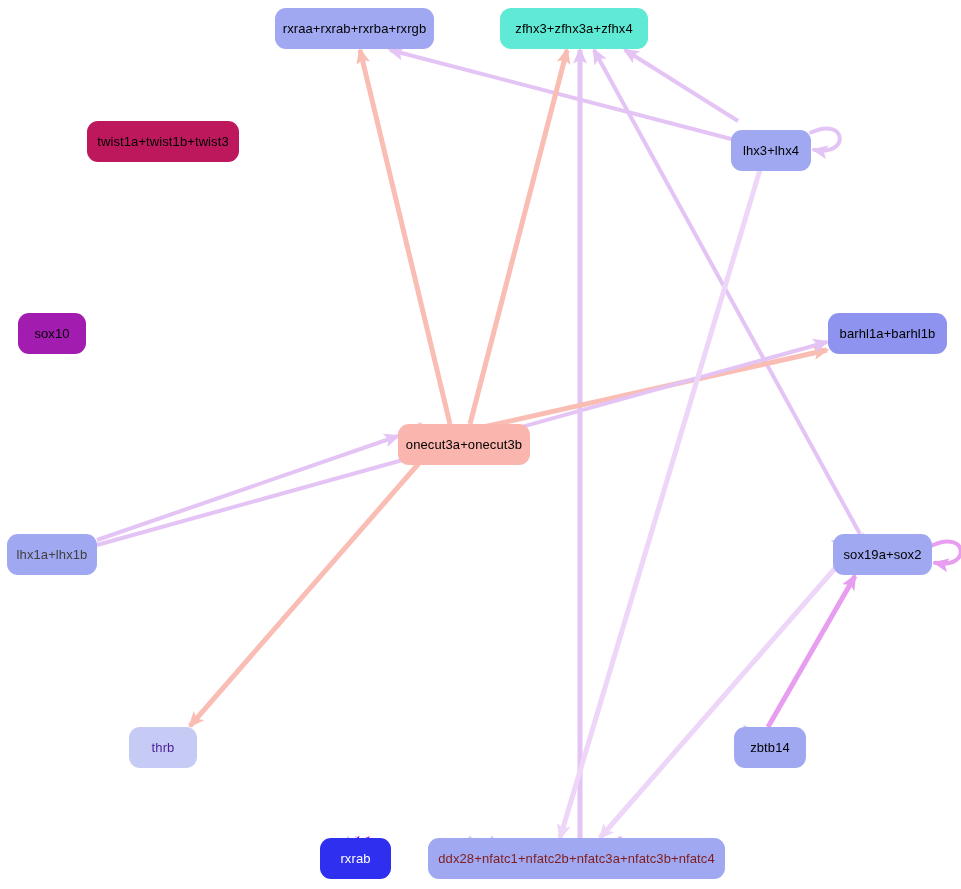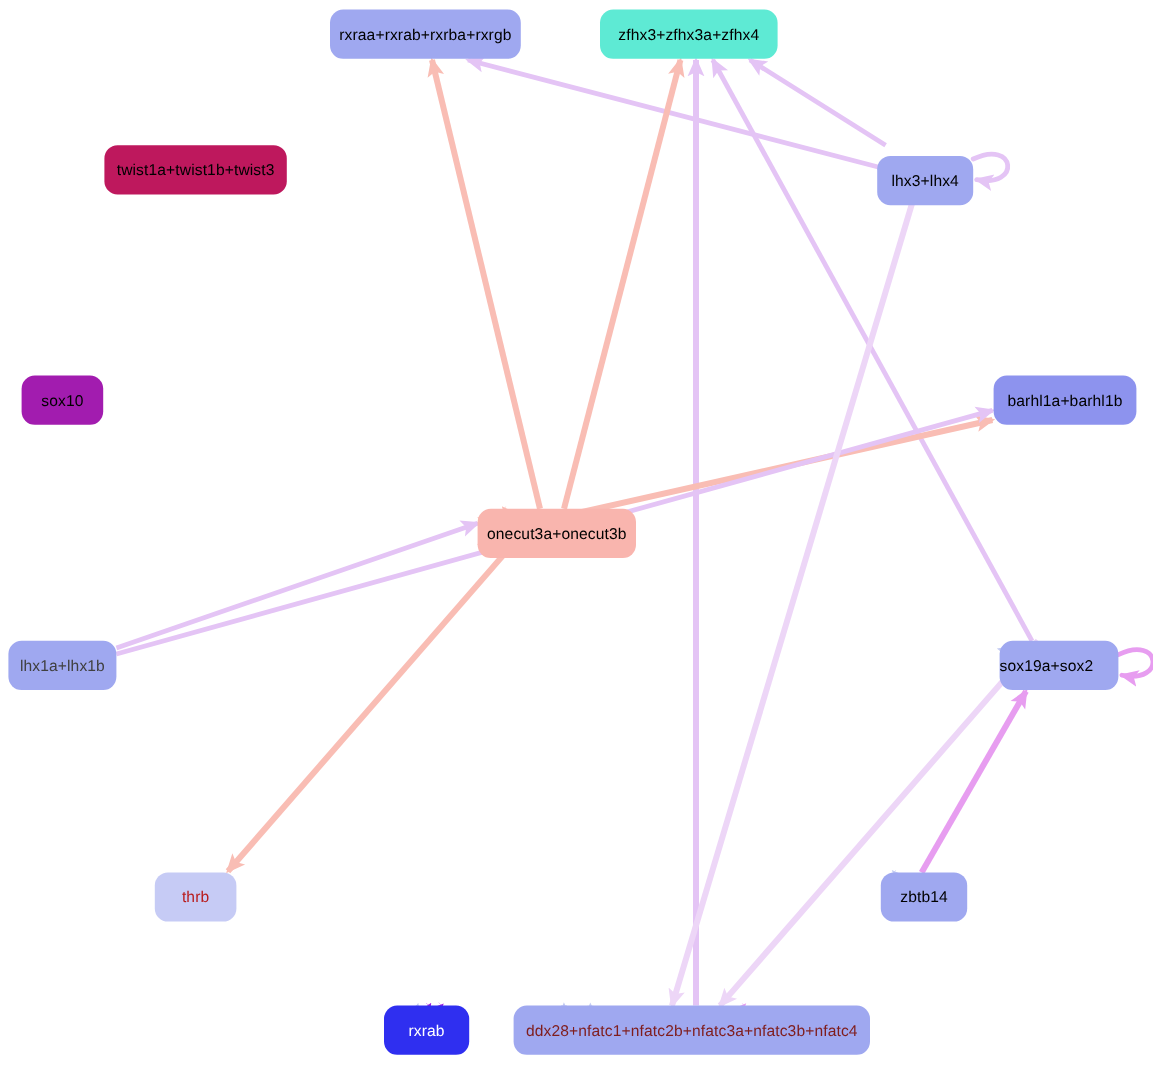--- a/index.html
+++ b/index.html
@@ -29,21 +29,21 @@
     box-sizing: border-box;
     display: flex;
     align-items: center;
     justify-content: center;
     border-radius: 11px;
     font-family: "Liberation Sans", sans-serif;
     font-size: 13px;
     line-height: 1;
     color: #000000;
     white-space: nowrap;
-    padding: 0 21px;
+    padding: 0 0;
     letter-spacing: 0.1px;
   }
   .node-label {
     pointer-events: none;
   }
 </style>
 </head>
 <body>
 
 <div id="graph-canvas">
@@ -123,24 +123,24 @@
       </div>
       <div class="node" style="left: 828px; top: 313px; width: 119px; height: 41px; background: rgb(141, 147, 238); color: rgb(0, 0, 0);">
         <span class="node-label">barhl1a+barhl1b</span>
       </div>
       <div class="node" style="left: 398px; top: 424px; width: 132px; height: 41px; background: rgb(249, 181, 174); color: rgb(0, 0, 0);">
         <span class="node-label">onecut3a+onecut3b</span>
       </div>
       <div class="node" style="left: 7px; top: 534px; width: 90px; height: 41px; background: rgb(159, 168, 240); color: #404040;">
         <span class="node-label">lhx1a+lhx1b</span>
       </div>
-      <div class="node" style="left: 833px; top: 534px; width: 99px; height: 41px; background: rgb(159, 168, 240); color: rgb(0, 0, 0); justify-content: flex-end;">
+      <div class="node" style="left: 833px; top: 534px; width: 99px; height: 41px; background: rgb(159, 168, 240); color: rgb(0, 0, 0);">
         <span class="node-label">sox19a+sox2</span>
       </div>
-      <div class="node" style="left: 129px; top: 727px; width: 68px; height: 41px; background: rgb(198, 203, 245); color: #b91c1c;">
+      <div class="node" style="left: 129px; top: 727px; width: 68px; height: 41px; background: rgb(198, 203, 245); color: #4c1d95;">
         <span class="node-label">thrb</span>
       </div>
       <div class="node" style="left: 734px; top: 727px; width: 72px; height: 41px; background: rgb(159, 168, 240); color: rgb(0, 0, 0);">
         <span class="node-label">zbtb14</span>
       </div>
       <div class="node" style="left: 320px; top: 838px; width: 71px; height: 41px; background: rgb(47, 47, 240); color: rgb(255, 255, 255);">
         <span class="node-label">rxrab</span>
       </div>
       <div class="node" style="left: 428px; top: 838px; width: 297px; height: 41px; background: rgb(159, 168, 240); color: #7f1d1d;">
         <span class="node-label">ddx28+nfatc1+nfatc2b+nfatc3a+nfatc3b+nfatc4</span>

